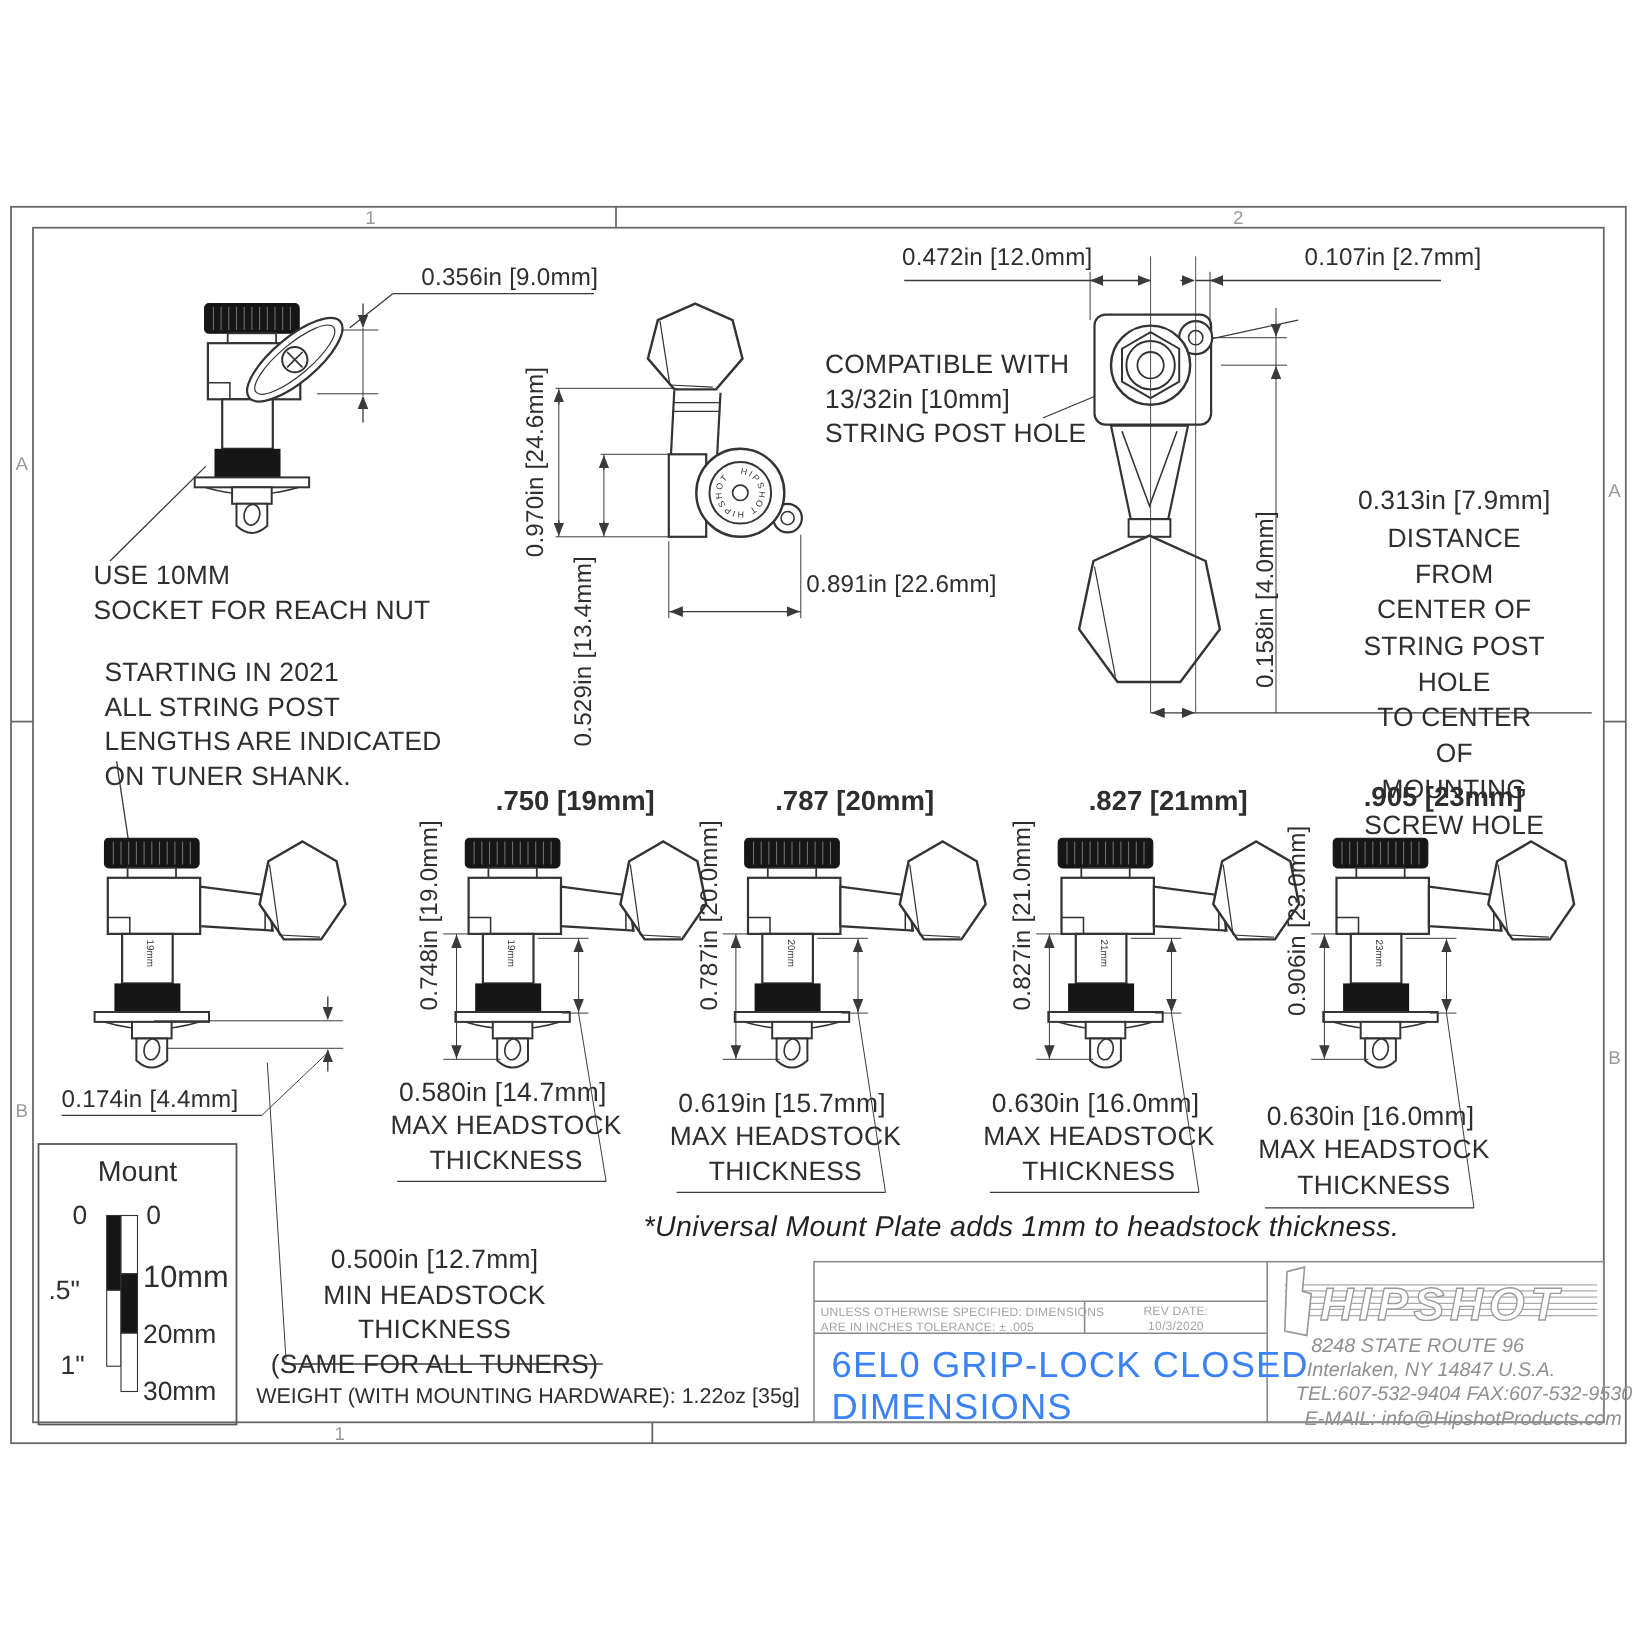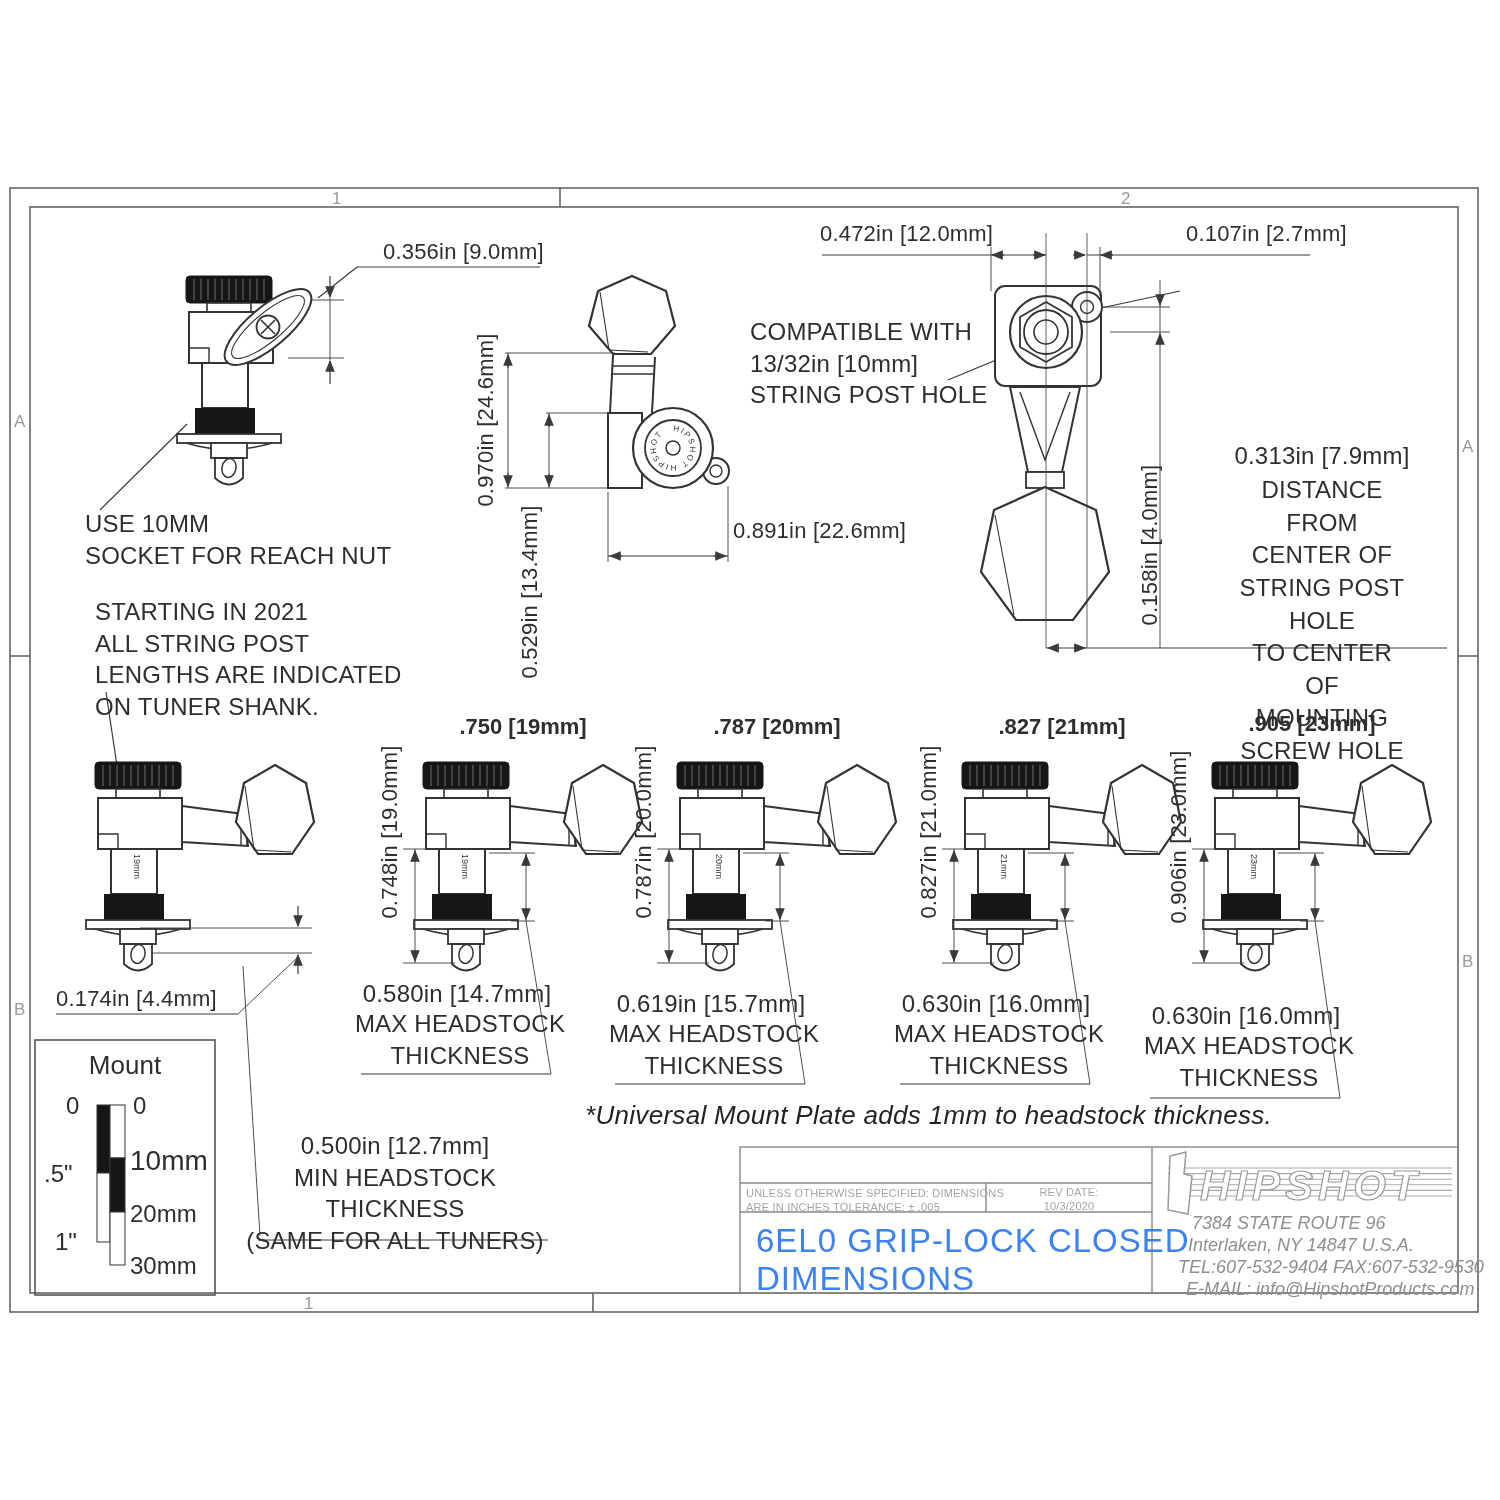--- a/index.html
+++ b/index.html
@@ -6,21 +6,21 @@
   #canvas{position:relative;width:1500px;height:1500px;background:#fff;overflow:hidden;
           font-family:"Liberation Sans",sans-serif;}
   svg{position:absolute;left:0;top:0;}
   .t{position:absolute;color:#2e2e2e;white-space:pre-line;line-height:1.32;
      font-family:"Liberation Sans",sans-serif;}
   .c{transform:translateX(-50%);text-align:center;}
   .rot{transform:translate(-50%,-50%) rotate(-90deg);white-space:nowrap;}
   .dim{font-size:22px;letter-spacing:0.2px;}
   .note{font-size:24px;letter-spacing:0.2px;}
   .zone{position:absolute;color:#999;font-size:17px;}
-  .hdr{font-size:22px;font-weight:bold;}
+  .hdr{font-size:25px;font-weight:bold;}
   .tb-small{font-size:10.5px;line-height:1.3;color:#a5a5a5;letter-spacing:0.2px;}
   .title-big{font-size:33px;line-height:1.15;color:#3b82f6;letter-spacing:1px;}
   .addr{font-size:18px;font-style:italic;color:#8f8f8f;white-space:nowrap;}
   .italic-note{font-size:26px;font-style:italic;letter-spacing:0.3px;color:#222;}
 </style>
 </head>
 <body>
 
 <div id="canvas">
 
@@ -340,34 +340,35 @@
 <div class="t note c" style="left:999px;top:1018px;">MAX HEADSTOCK
 THICKNESS</div>
 <div class="t note c" style="left:1249px;top:1030px;">MAX HEADSTOCK
 THICKNESS</div>
 
 <div class="t note c" style="left:395px;top:1112px;margin-top:18px;">0.500in [12.7mm]
 MIN HEADSTOCK
 THICKNESS
 (SAME FOR ALL TUNERS)</div>
 <div class="t italic-note" style="left:585px;top:1098px;">*Universal Mount Plate adds 1mm to headstock thickness.</div>
+<div class="t" style="left:233px;top:1257px;font-size:19.5px;">WEIGHT (WITH MOUNTING HARDWARE): 1.22oz [35g]</div>
 
 <div class="t c" style="left:125px;top:1048px;font-size:26px;">Mount</div>
 <div class="t" style="left:66px;top:1090px;font-size:24px;">0</div>
 <div class="t" style="left:44px;top:1158px;font-size:24px;">.5"</div>
 <div class="t" style="left:55px;top:1226px;font-size:24px;">1"</div>
 <div class="t" style="left:133px;top:1090px;font-size:24px;">0</div>
 <div class="t" style="left:130px;top:1143px;font-size:28px;">10mm</div>
 <div class="t" style="left:130px;top:1198px;font-size:24px;">20mm</div>
 <div class="t" style="left:130px;top:1250px;font-size:24px;">30mm</div>
 
 <div class="t tb-small" style="left:746px;top:1186px;font-size:11px;">UNLESS OTHERWISE SPECIFIED: DIMENSIONS
 ARE IN INCHES TOLERANCE:  ± .005</div>
 <div class="t tb-small c" style="left:1069px;top:1185px;font-size:11px;text-align:center;">REV DATE:
 10/3/2020</div>
 <div class="t title-big" style="left:756px;top:1222px;">6EL0 GRIP-LOCK CLOSED
 DIMENSIONS</div>
-<div class="t addr" style="left:1192px;top:1212px;">7384 STATE ROUTE 96</div>
+<div class="t addr" style="left:1192px;top:1212px;">8248 STATE ROUTE 96</div>
 <div class="t addr" style="left:1188px;top:1234px;">Interlaken, NY 14847 U.S.A.</div>
 <div class="t addr" style="left:1178px;top:1256px;">TEL:607-532-9404 FAX:607-532-9530</div>
 <div class="t addr" style="left:1186px;top:1278px;">E-MAIL: info@HipshotProducts.com</div>
 
 </div>
 
 </body></html>

